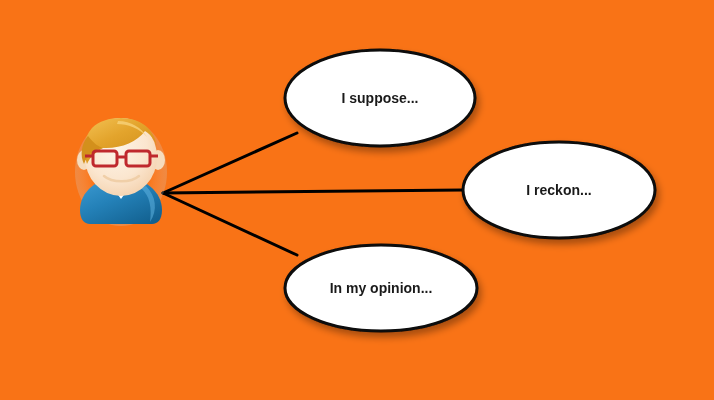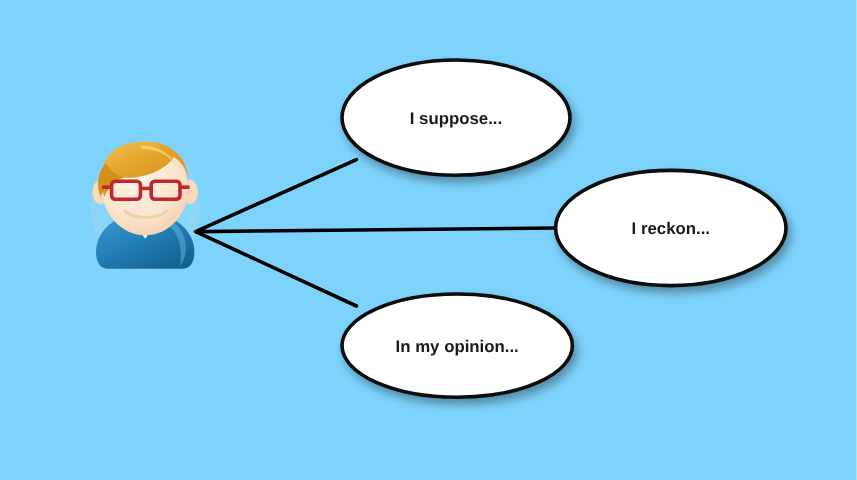--- a/index.html
+++ b/index.html
@@ -4,21 +4,21 @@
 <style>
   html, body {
     margin: 0;
     padding: 0;
     background: #ffffff;
   }
   #stage {
     position: relative;
     width: 714px;
     height: 400px;
-    background: #7dd3fc;
+    background: #f97316;
     overflow: hidden;
     font-family: "Liberation Sans", sans-serif;
   }
   #diagram-svg {
     position: absolute;
     top: 0;
     left: 0;
     width: 714px;
     height: 400px;
   }

